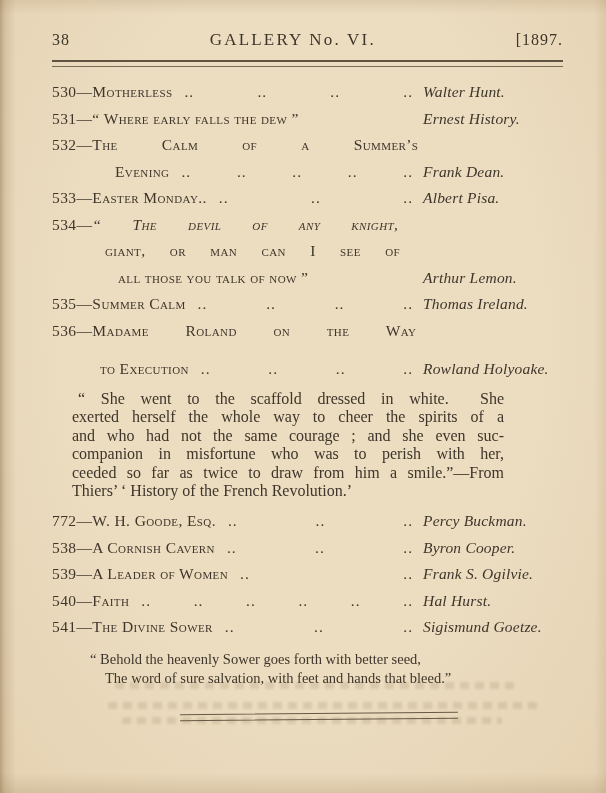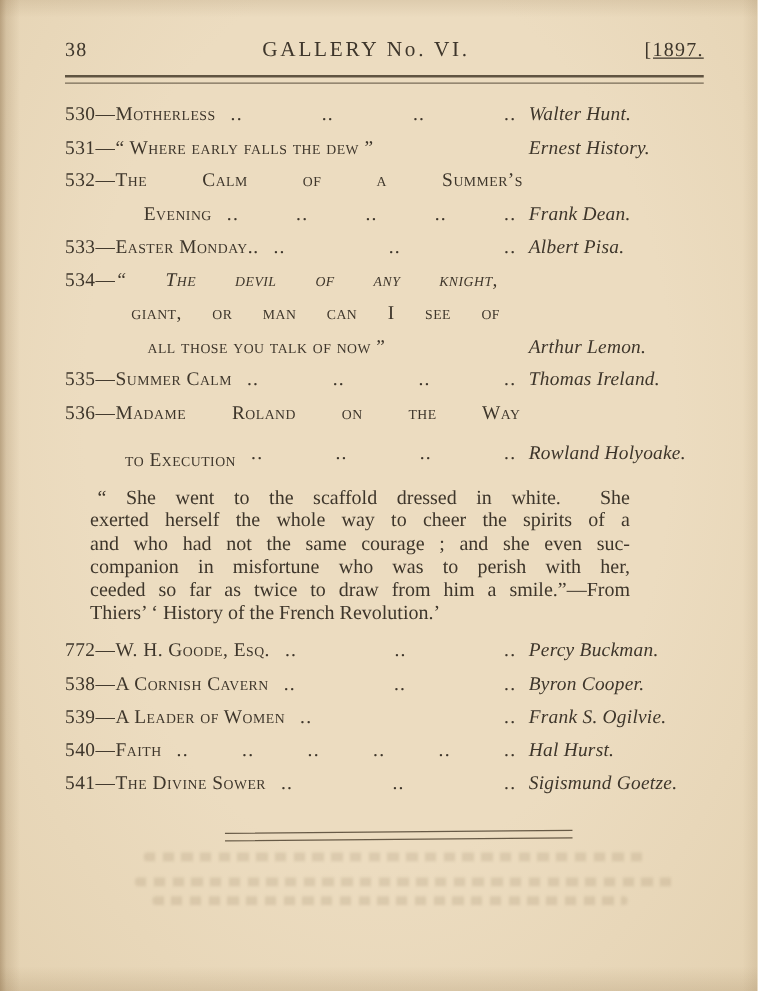--- a/index.html
+++ b/index.html
@@ -20,30 +20,30 @@
       radial-gradient(ellipse at 50% 42%, #ecdcc0 55%, #e4d2b2 100%);
     background-color:#e9d9bb;
   }
   
   .header{
     display:flex;justify-content:space-between;align-items:baseline;
     font-size:17px;
   }
   .page-num{font-size:16px;letter-spacing:1px;}
   .gallery-title{letter-spacing:2.2px;font-weight:400;}
-  .year{font-size:16px;letter-spacing:1px;text-decoration:underline;}
+  .year{font-size:16px;letter-spacing:1px;}
   .header-rule{
     margin-top:10px;height:4px;
     border-top:2px solid rgba(72,61,44,.85);
     border-bottom:1px solid rgba(72,61,44,.7);
   }
   
   .entries{margin-top:12px;}
   .row{
-    display:flex;align-items:center;
+    display:flex;align-items:flex-end;
     line-height:26.5px;font-size:15.5px;
   }
   .num{font-variant:small-caps;white-space:pre;letter-spacing:.4px;}
   .title{font-variant:small-caps;letter-spacing:.4px;white-space:pre;}
   .row.justify .title{
     white-space:normal;text-align:justify;text-align-last:justify;
   }
   .w326{width:326px;} .w306{width:306px;font-style:italic;} .w295{width:295px;} .w324{width:324px;}
   .i63{margin-left:63px;} .i53{margin-left:53px;} .i66{margin-left:66px;} .i48{margin-left:48px;margin-top:12px;}
   .leader{
@@ -209,20 +209,24 @@
 
     <div class="row">
       <span class="num">541—</span>
       <span class="title">The Divine Sower</span>
       <span class="leader">.. .. ..</span>
       <span class="artist">Sigismund Goetze.</span>
     </div>
 
   </div>
 
+  <div class="couplet">
+    <div class="l1">“ Behold the heavenly Sower goes forth with better seed,</div>
+    <div class="l2">The word of sure salvation, with feet and hands that bleed.”</div>
+  </div>
 
   <div class="end-rule"></div>
 
   <div class="ghost g1"></div>
   <div class="ghost g2"></div>
   <div class="ghost g3"></div>
 
 </div>
 
 </body></html>

